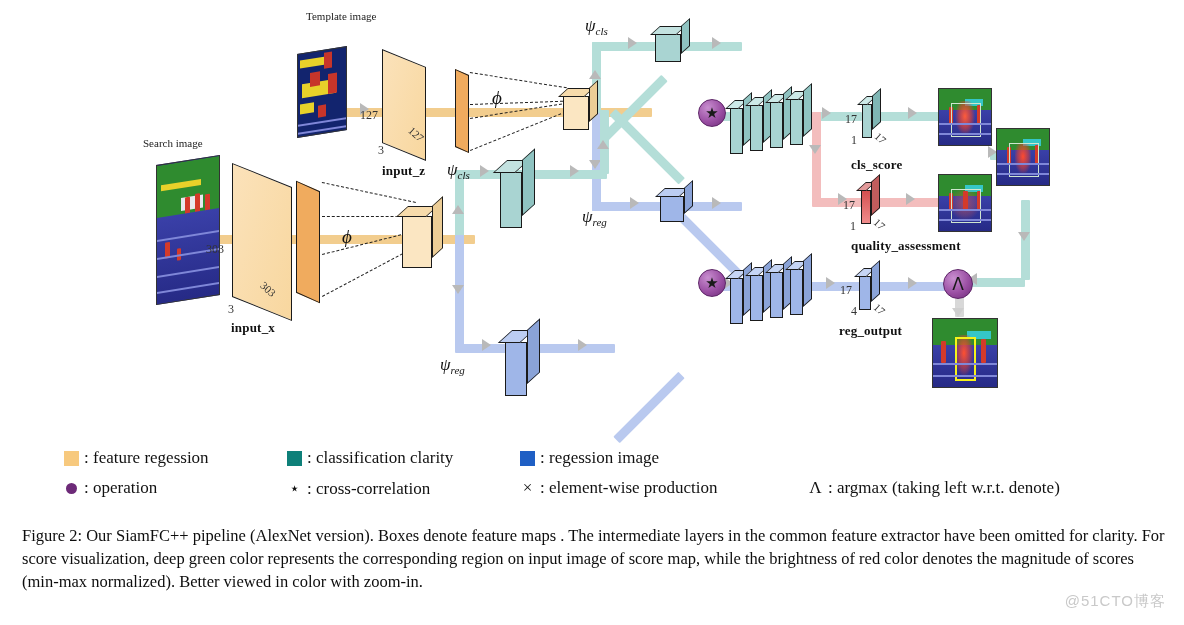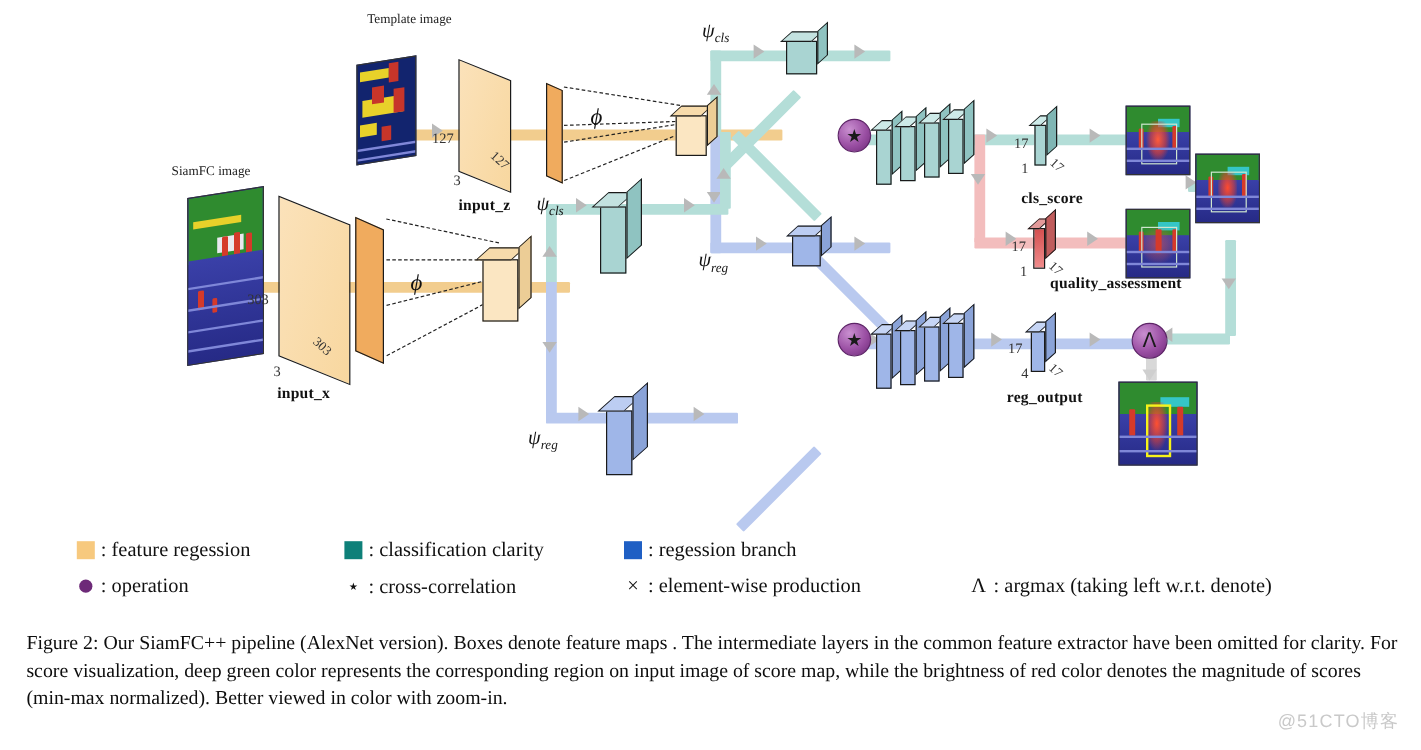--- a/index.html
+++ b/index.html
@@ -198,21 +198,21 @@
   <div class="dash abs" style="left:470px;top:118px;width:98px;transform:rotate(-9deg);"></div>
   <div class="dash abs" style="left:470px;top:150px;width:98px;transform:rotate(-22deg);"></div>
   <div class="psi abs" style="left:492px;top:87px;font-size:19px;">ϕ</div>
 
   <div class="box3d abs" style="left:563px;top:88px;width:26px;height:34px;">
     <div class="face" style="left:0;top:8px;width:26px;height:34px;background:#fbe6c2;"></div>
     <div class="face" style="left:0;top:0;width:26px;height:9px;background:#f7dbab;transform:skewX(-48deg);"></div>
     <div class="face" style="left:26px;top:0;width:9px;height:34px;background:#eccd96;transform:skewY(-42deg);transform-origin:0 0;"></div>
   </div>
 
-  <div class="smalllabel abs" style="left:143px;top:137px;">SiamFC image</div>
+  <div class="smalllabel abs" style="left:143px;top:137px;">Search image</div>
   <div class="thumb abs" style="left:156px;top:160px;width:62px;height:138px;transform:skewY(-9deg);">
     <div class="sky"></div>
     <div class="banner" style="left:4px;top:20px;width:40px;height:6px;"></div>
     <div class="board" style="left:24px;top:36px;width:22px;height:13px;"></div>
     <div class="runner" style="left:28px;top:36px;width:5px;height:22px;"></div>
     <div class="runner" style="left:38px;top:34px;width:5px;height:24px;"></div>
     <div class="runner" style="left:48px;top:36px;width:5px;height:22px;"></div>
     <div class="track"></div>
     <div class="runner" style="left:8px;top:78px;width:5px;height:16px;"></div>
     <div class="runner" style="left:20px;top:86px;width:4px;height:12px;"></div>
@@ -351,21 +351,21 @@
   <div class="boldmono abs" style="left:851px;top:157px;">cls_score</div>
 
   <div class="box3d abs" style="left:861px;top:182px;width:10px;height:34px;">
     <div class="face" style="left:0;top:8px;width:10px;height:34px;background:linear-gradient(#d45050,#f08c8c);"></div>
     <div class="face" style="left:0;top:0;width:10px;height:9px;background:#e39a9a;transform:skewX(-48deg);"></div>
     <div class="face" style="left:10px;top:0;width:9px;height:34px;background:#c05c5c;transform:skewY(-42deg);transform-origin:0 0;"></div>
   </div>
   <div class="dimlabel abs" style="left:843px;top:198px;">17</div>
   <div class="dimlabel abs" style="left:874px;top:218px;transform:rotate(42deg);font-size:11px;">17</div>
   <div class="dimlabel abs" style="left:850px;top:219px;">1</div>
-  <div class="boldmono abs" style="left:851px;top:228px;margin-left:24px;">quality_assessment</div>
+  <div class="boldmono abs" style="left:851px;top:238px;">quality_assessment</div>
 
   <div class="box3d abs" style="left:859px;top:268px;width:12px;height:34px;">
     <div class="face" style="left:0;top:8px;width:12px;height:34px;background:#9fb6e8;"></div>
     <div class="face" style="left:0;top:0;width:12px;height:9px;background:#c6d5f5;transform:skewX(-48deg);"></div>
     <div class="face" style="left:12px;top:0;width:9px;height:34px;background:#8aa3d8;transform:skewY(-42deg);transform-origin:0 0;"></div>
   </div>
   <div class="dimlabel abs" style="left:840px;top:283px;">17</div>
   <div class="dimlabel abs" style="left:874px;top:303px;transform:rotate(42deg);font-size:11px;">17</div>
   <div class="dimlabel abs" style="left:851px;top:304px;">4</div>
   <div class="boldmono abs" style="left:839px;top:323px;">reg_output</div>
@@ -428,21 +428,21 @@
       <div class="legitem" style="left:4px;">
         <span class="swatch" style="background:#f7c97e;"></span>
         <span>: feature regession</span>
       </div>
       <div class="legitem" style="left:227px;">
         <span class="swatch" style="background:#0e8079;"></span>
         <span>: classification clarity</span>
       </div>
       <div class="legitem" style="left:460px;">
         <span class="swatch" style="background:#1f5fc4;"></span>
-        <span>: regession branch</span>
+        <span>: regession image</span>
       </div>
     </div>
     <div class="legrow" style="top:30px;">
       <div class="legitem" style="left:4px;">
         <span class="opdot" style="background:#6d2a78;"></span>
         <span>: operation</span>
       </div>
       <div class="legitem" style="left:227px;">
         <span class="opsym">⋆</span>
         <span>: cross-correlation</span>

